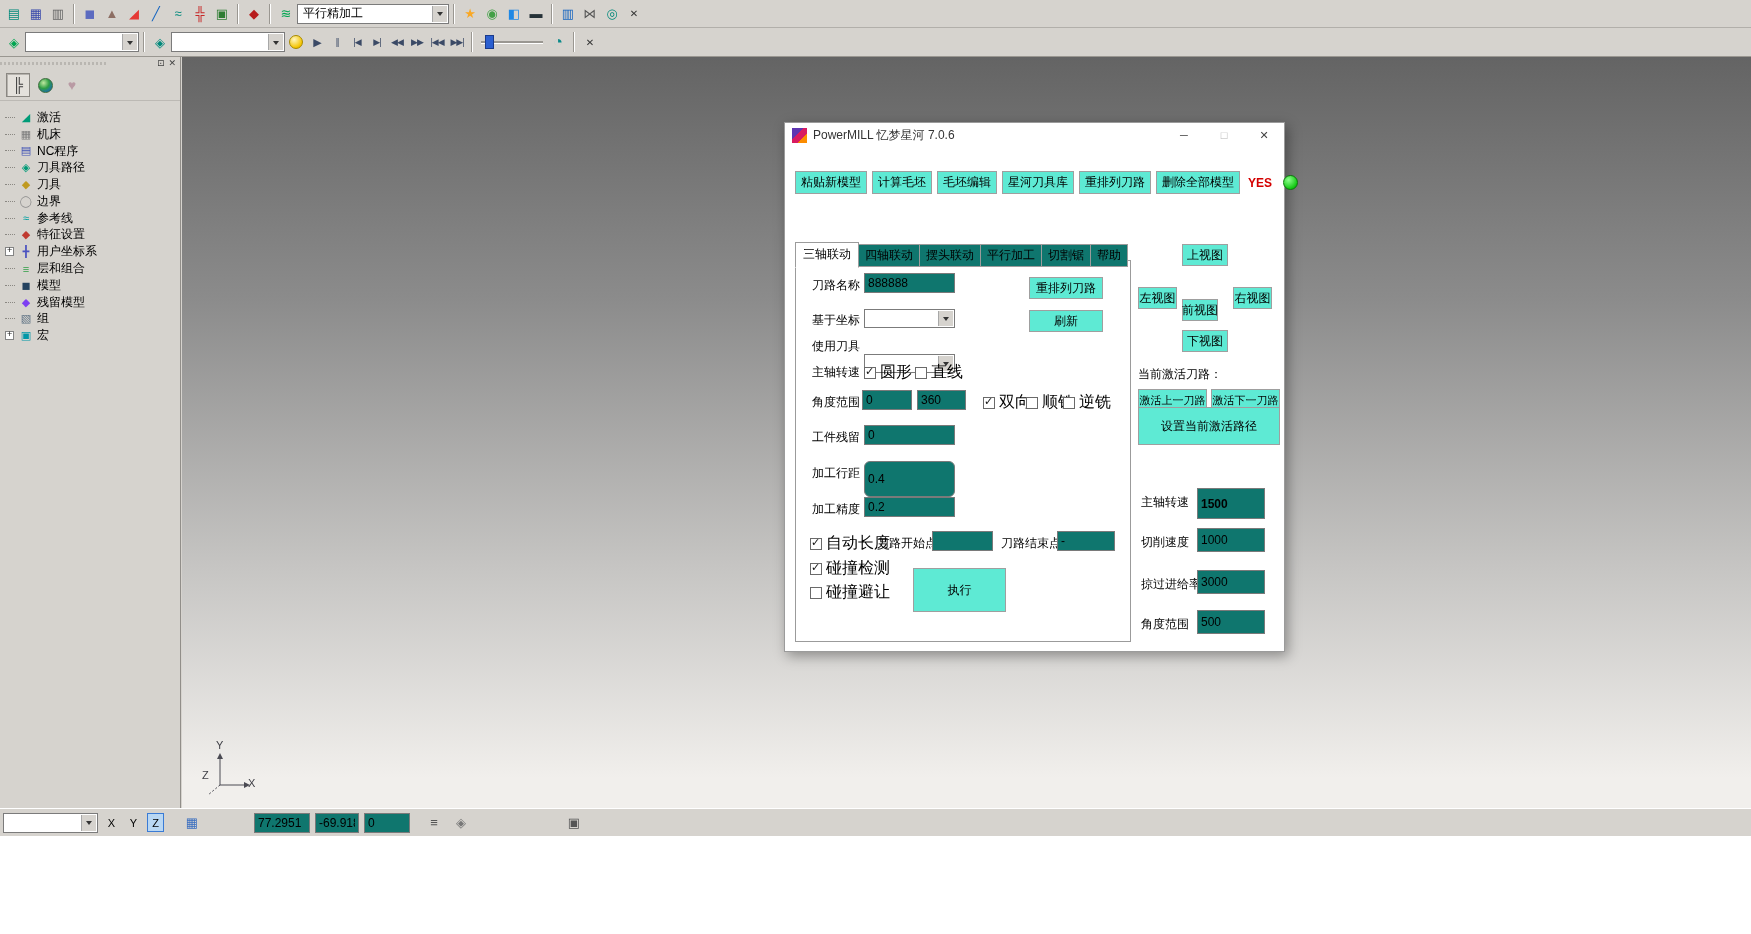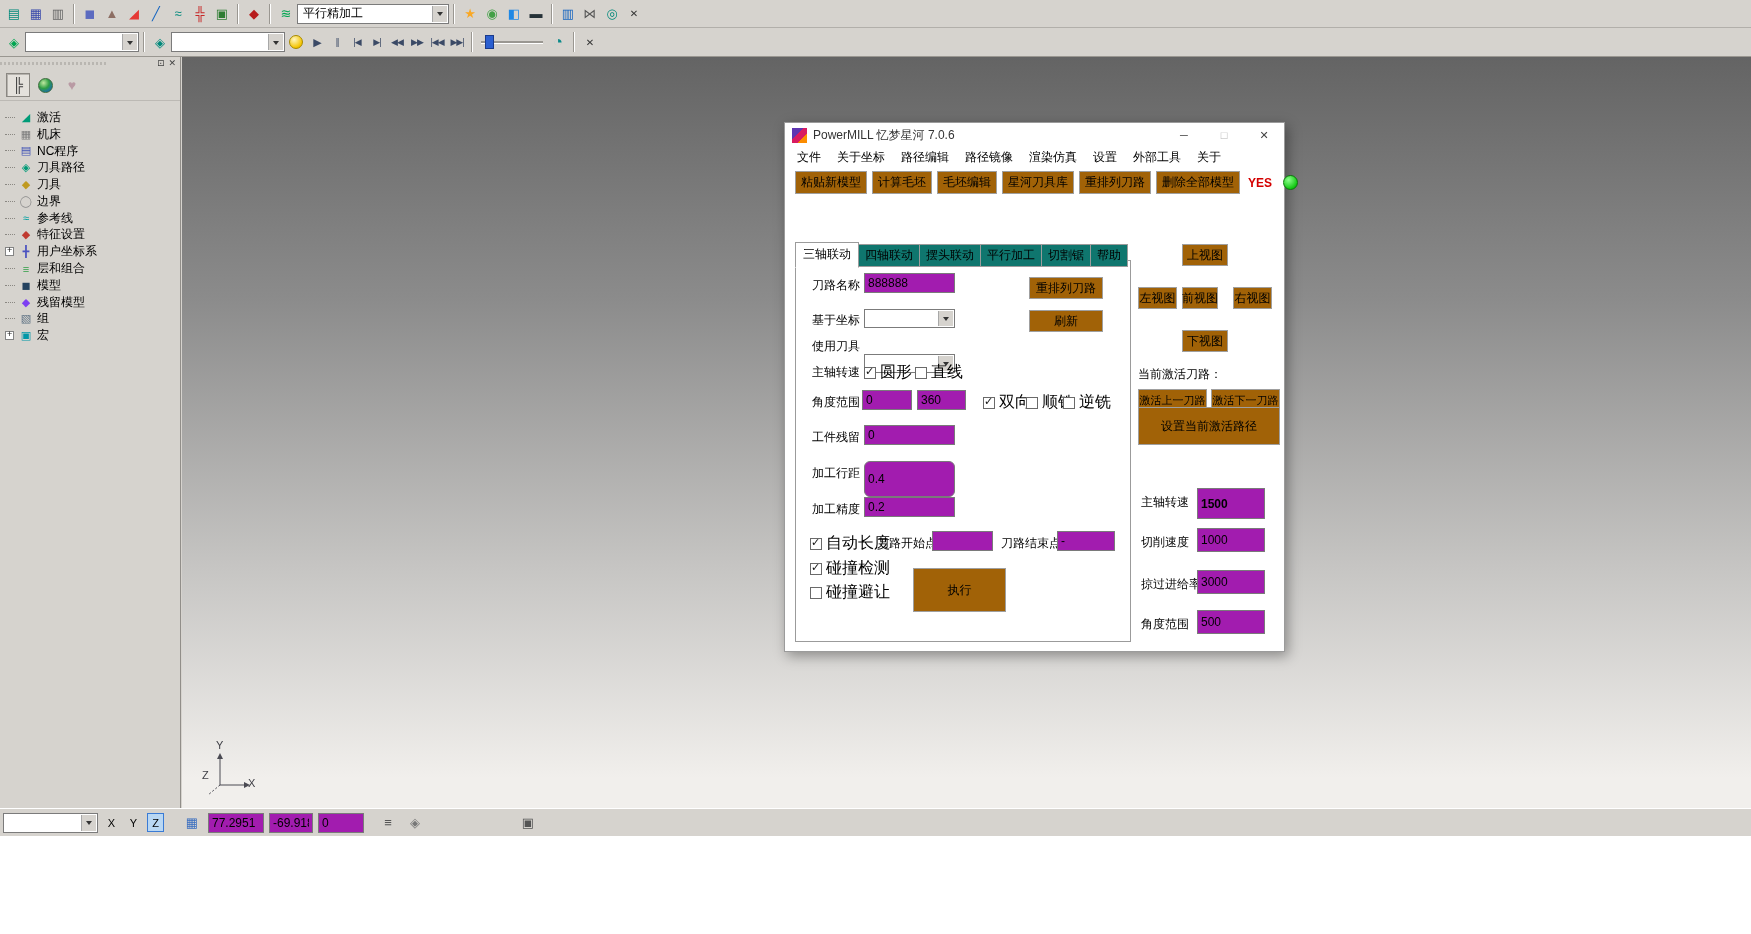--- a/index.html
+++ b/index.html
@@ -39,32 +39,32 @@
 .tlbl{font-size:12px;white-space:nowrap}
 
 .viewport{position:absolute;left:182px;top:57px;width:1569px;height:751px;background:linear-gradient(180deg,#646464 0%,#8b8b8b 32%,#c6c5c3 68%,#f1efec 96%)}
 .axiswrap{position:absolute;left:20px;top:688px;width:52px;height:52px}
 .axl{position:absolute;font-size:11px;color:#3f3f46}
 
 .sbar{position:absolute;left:0;top:808px;width:100%;height:28px;background:#d6d3ce;border-top:1px solid #fff;display:flex;align-items:center;gap:5px;padding:0 3px}
 .axbtn{width:17px;height:19px;display:flex;align-items:center;justify-content:center;font-size:11px;border:1px solid transparent}
 .axbtn.active{background:#b9d7f3;border:1px solid #3a7bd5}
 .sicon{width:22px;height:20px;display:flex;align-items:center;justify-content:center;font-size:13px}
-.din{border:1px solid #7a7a7a;background:#a21caf;font-size:12px;padding:1px 3px;font-family:inherit;color:#000}
+.din{border:1px solid #7a7a7a;background:#0f766e;font-size:12px;padding:1px 3px;font-family:inherit;color:#000}
 
 .dlg{position:absolute;left:784px;top:122px;width:501px;height:530px;background:#fff;border:1px solid #9b9b9b;box-shadow:3px 4px 12px rgba(0,0,0,.35)}
 .dtitle{position:absolute;left:0;top:0;right:0;height:24px;display:flex;align-items:center;padding-left:7px;gap:6px;background:#fff}
 .dico{width:15px;height:15px;background:linear-gradient(135deg,#5e35b1 0 40%,#d81b60 40% 70%,#fb8c00 70%);flex:none}
 .dtext{font-size:12px;color:#333}
 .dctrl{margin-left:auto;display:flex;height:100%}
 .dctrl span{width:40px;display:flex;align-items:center;justify-content:center;font-size:11px;color:#444}
 .dctrl .dis{color:#b5b5b5}
 .dmenu{position:absolute;left:4px;top:24px;height:20px;display:flex;align-items:center}
 .dmenu span{padding:2px 8px;font-size:12px}
-.dbtn{background:#a16207;border:1px solid #9f9f9f;display:flex;align-items:center;justify-content:center;font-size:12px;color:#000;white-space:nowrap}
+.dbtn{background:#5eead4;border:1px solid #9f9f9f;display:flex;align-items:center;justify-content:center;font-size:12px;color:#000;white-space:nowrap}
 .drow1{position:absolute;left:10px;top:48px;display:flex;gap:5px;align-items:center}
 .drow1 .dbtn{height:23px;padding:0 5px}
 .yes{color:#d40000;font-weight:bold;margin-left:3px}
 .gdot{width:15px;height:15px;border-radius:50%;background:radial-gradient(circle at 35% 30%,#8dff8d,#14c814 70%,#0a8a0a);border:1px solid #0a7a0a;margin-left:6px}
 .drow2{position:absolute;left:16px;top:81px;display:flex;gap:9px;align-items:center}
 .drow2 .dbtn{height:23px;width:64px}
 .connect{color:#cc00cc;font-weight:bold;margin-left:2px}
 .dtabs{position:absolute;left:10px;top:119px;display:flex;align-items:flex-end;z-index:2}
 .dtab{padding:2px 6px;border:1px solid #9b9b9b;background:#0f766e;font-size:12px;margin-right:-1px}
 .dtab.active{background:#fff;padding:3px 7px 4px;margin-bottom:-1px;border-bottom:1px solid #fff}
@@ -250,30 +250,20 @@
   <div class="dlg">
     <div class="dtitle">
       <span class="dico"></span>
       <span class="dtext">PowerMILL 忆梦星河  7.0.6</span>
       <span class="dctrl">
         <span>─</span>
         <span class="dis">□</span>
         <span>✕</span>
       </span>
     </div>
-    <div class="dmenu">
-      <span>文件</span>
-      <span>关于坐标</span>
-      <span>路径编辑</span>
-      <span>路径镜像</span>
-      <span>渲染仿真</span>
-      <span>设置</span>
-      <span>外部工具</span>
-      <span>关于</span>
-    </div>
     <div class="drow1">
       <button class="dbtn">粘贴新模型</button>
       <button class="dbtn">计算毛坯</button>
       <button class="dbtn">毛坯编辑</button>
       <button class="dbtn">星河刀具库</button>
       <button class="dbtn">重排列刀路</button>
       <button class="dbtn">删除全部模型</button>
       <span class="yes">YES</span>
       <span class="gdot"></span>
     </div>
@@ -342,21 +332,21 @@
         </span>
       <span class="cbx" style="left:14px;top:321px">
           <span class="cb"></span>
           <span>碰撞避让</span>
         </span>
       <button class="dbtn abs" style="left:117px;top:307px;width:93px;height:44px">执行</button>
     </div>
 
     <button class="dbtn vbtn" style="left:397px;top:121px;width:46px;height:22px">上视图</button>
     <button class="dbtn vbtn" style="left:353px;top:164px;width:39px;height:22px">左视图</button>
-    <button class="dbtn vbtn" style="left:397px;top:164px;width:36px;height:22px">前视图</button>
+    <button class="dbtn vbtn" style="left:397px;top:176px;width:36px;height:22px">前视图</button>
     <button class="dbtn vbtn" style="left:448px;top:164px;width:39px;height:22px">右视图</button>
     <button class="dbtn vbtn" style="left:397px;top:207px;width:46px;height:22px">下视图</button>
     <span class="lbl" style="left:353px;top:243px">当前激活刀路：</span>
     <button class="dbtn vbtn sm11" style="left:353px;top:266px;width:69px;height:22px">激活上一刀路</button>
     <button class="dbtn vbtn sm11" style="left:426px;top:266px;width:69px;height:22px">激活下一刀路</button>
     <button class="dbtn vbtn" style="left:353px;top:284px;width:142px;height:38px">设置当前激活路径</button>
     <span class="lbl" style="left:356px;top:371px">主轴转速</span>
     <input class="din abs" style="left: 412px; top: 365px; width: 68px; height: 31px; font-weight: bold;" value="1500">
     <span class="lbl" style="left:356px;top:411px">切削速度</span>
     <input class="din abs" style="left: 412px; top: 405px; width: 68px; height: 24px;" value="1000">
@@ -367,21 +357,21 @@
   </div>
 
   <div class="sbar">
     <div class="combo" style="width:95px">
         <span class="arr"></span>
       </div>
     <span class="axbtn">X</span>
     <span class="axbtn">Y</span>
     <span class="axbtn active">Z</span>
     <span class="sicon" style="margin-left: 12px; color: rgb(58, 110, 192);">▦</span>
-    <input class="din" style="width: 56px; height: 20px;" value="77.2951">
+    <input class="din" style="margin-left: 46px; width: 56px; height: 20px;" value="77.2951">
     <input class="din" style="width: 44px; height: 20px;" value="-69.918">
     <input class="din" style="width: 46px; height: 20px;" value="0">
     <span class="sicon" style="margin-left: 8px; color: rgb(85, 85, 85);">≡</span>
     <span class="sicon" style="color: rgb(119, 119, 119);">◈</span>
     <span class="sicon" style="margin-left: 86px; color: rgb(85, 85, 85);">▣</span>
   </div>
 
 </div>
 
 </body></html>

